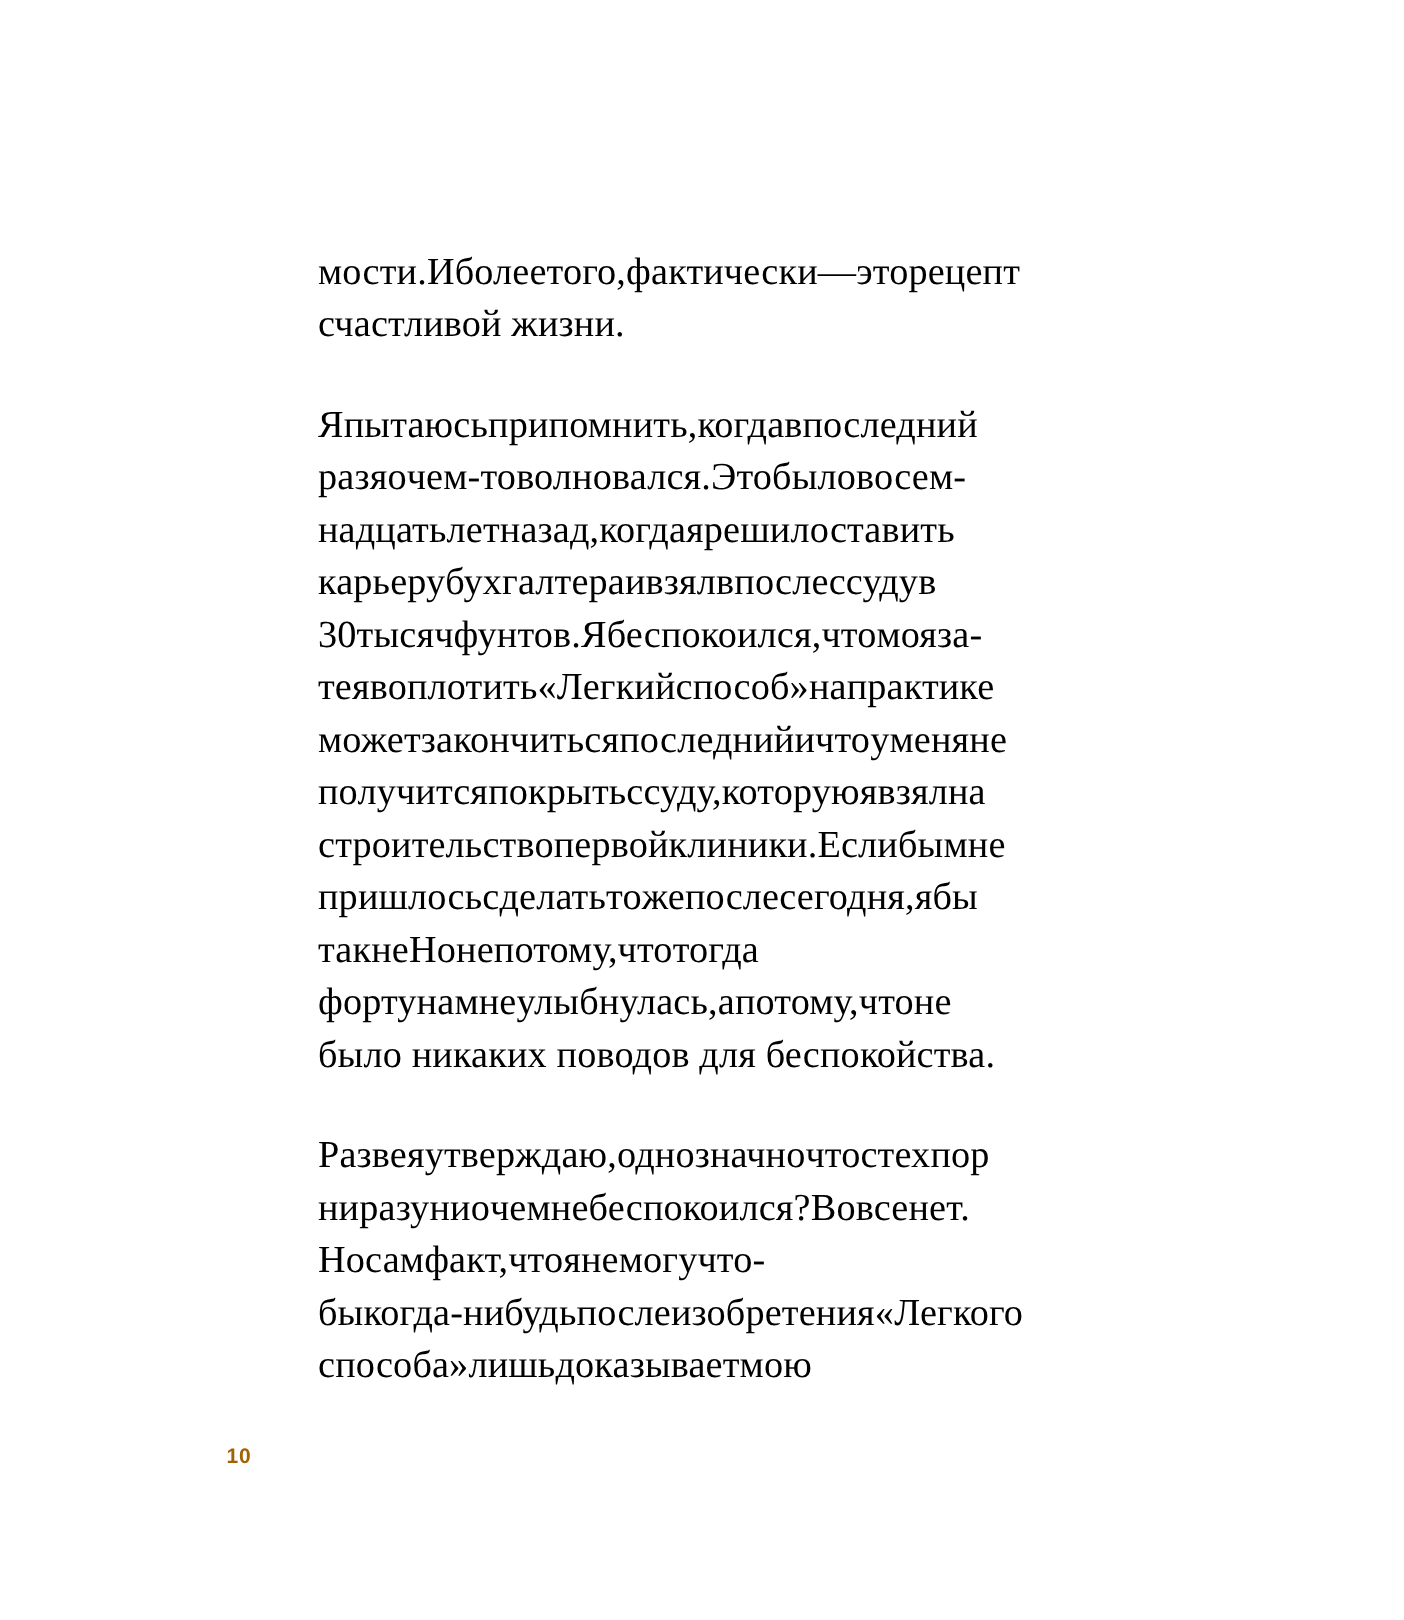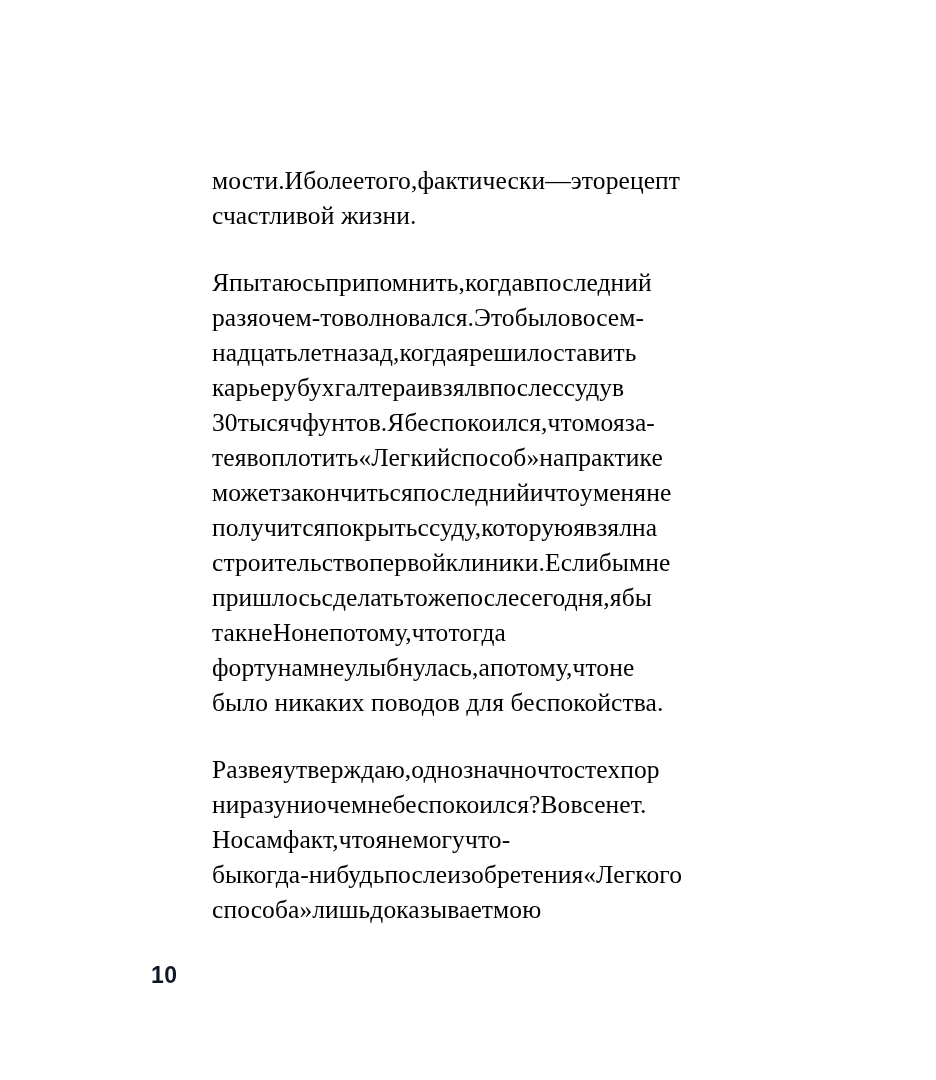--- a/index.html
+++ b/index.html
@@ -64,23 +64,23 @@
     display: block;
   }
 
   
   .folio {
     position: absolute;
     left: 151px;
     top: 962px;
     font-family: "Liberation Sans", "DejaVu Sans", sans-serif;
     font-weight: bold;
-    font-size: 23px;
+    font-size: 14px;
     letter-spacing: 0.5px;
-    color: #0f172a;
+    color: #a16207;
   }
 </style>
 </head>
 <body>
 
 <div class="page">
 
   <div class="text-block">
 
     <p class="para">

